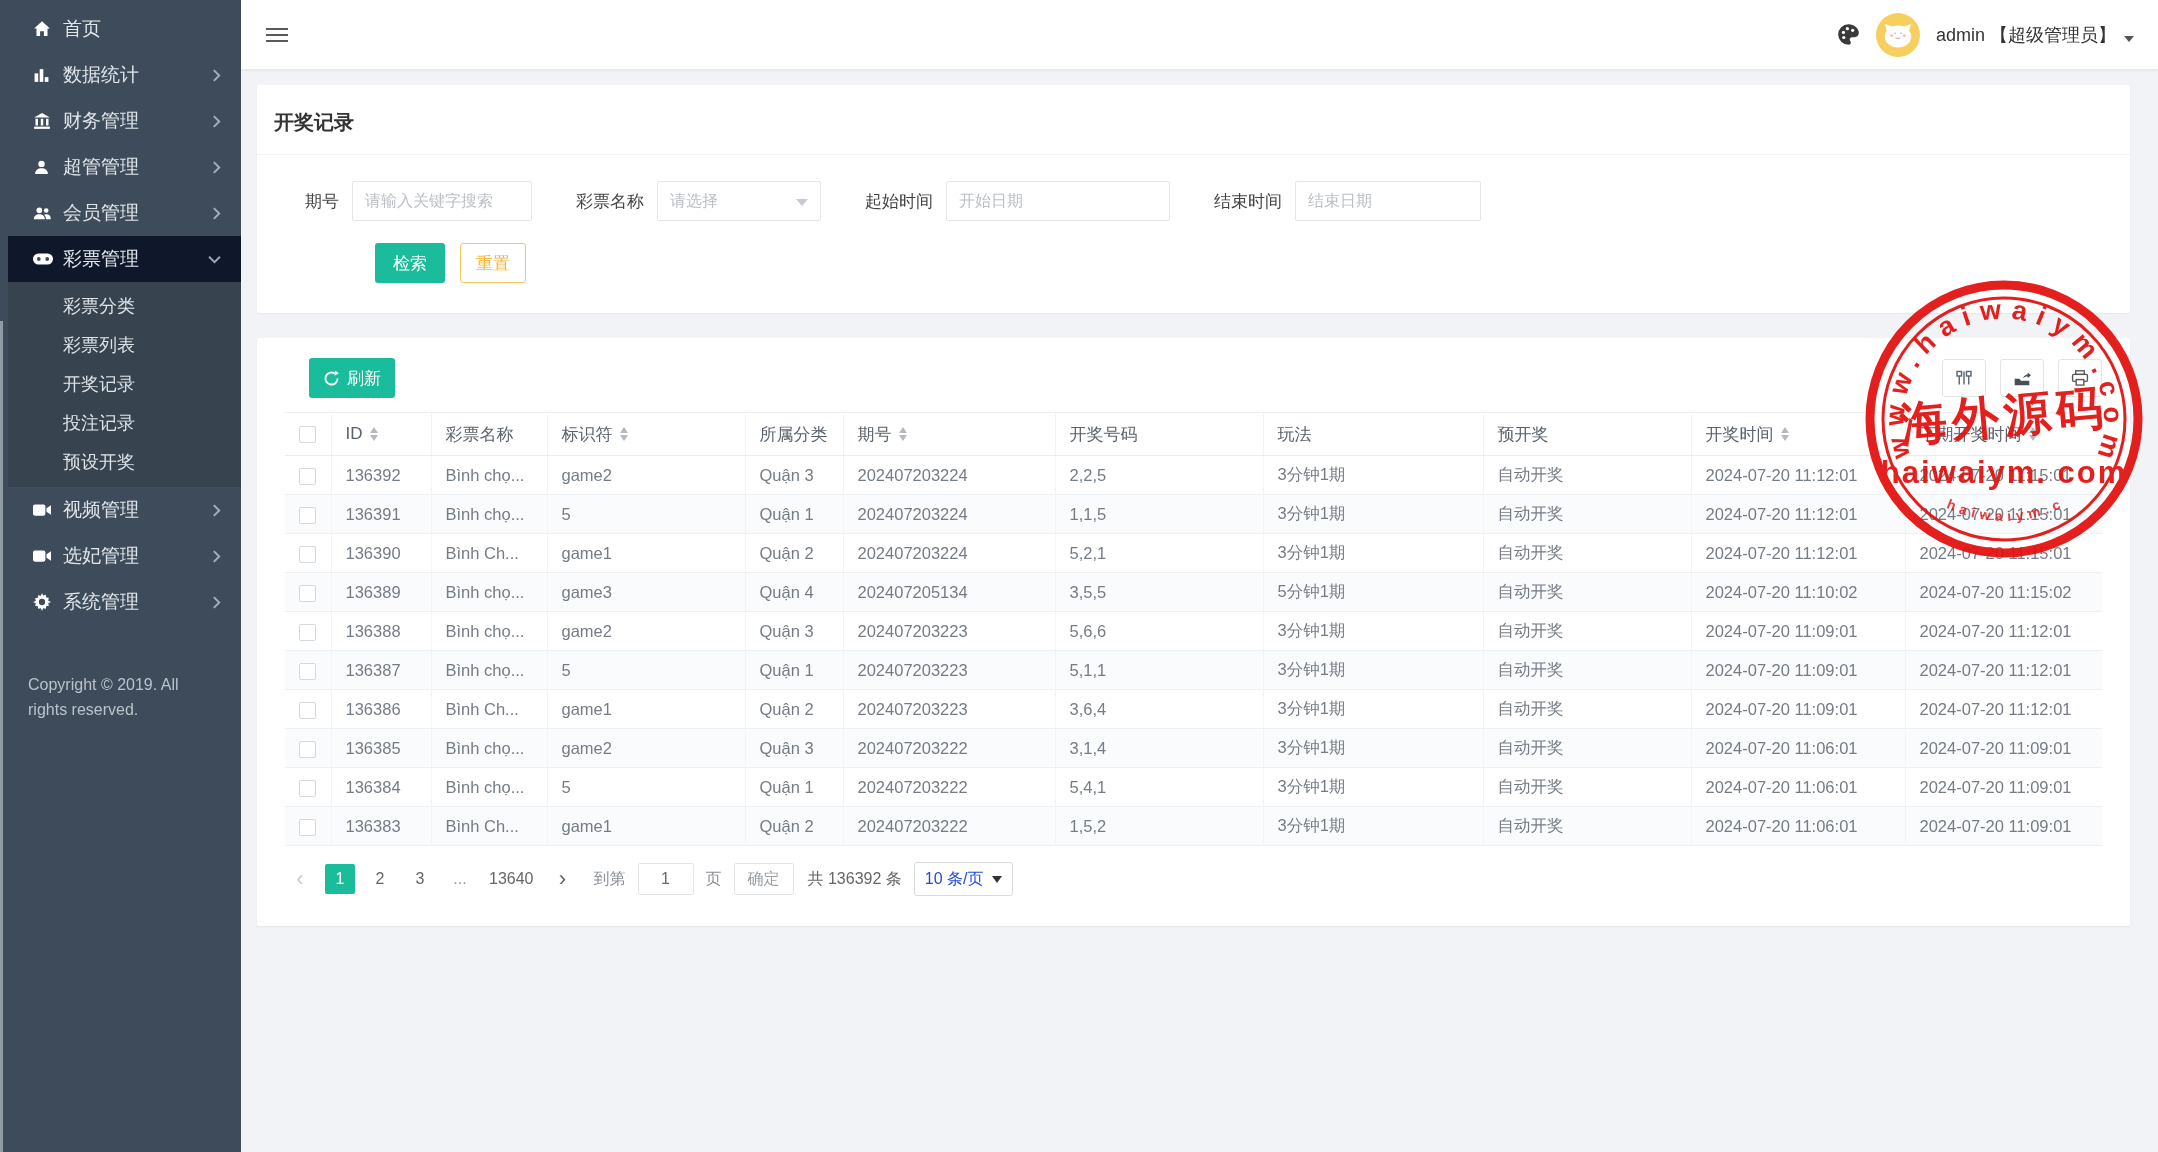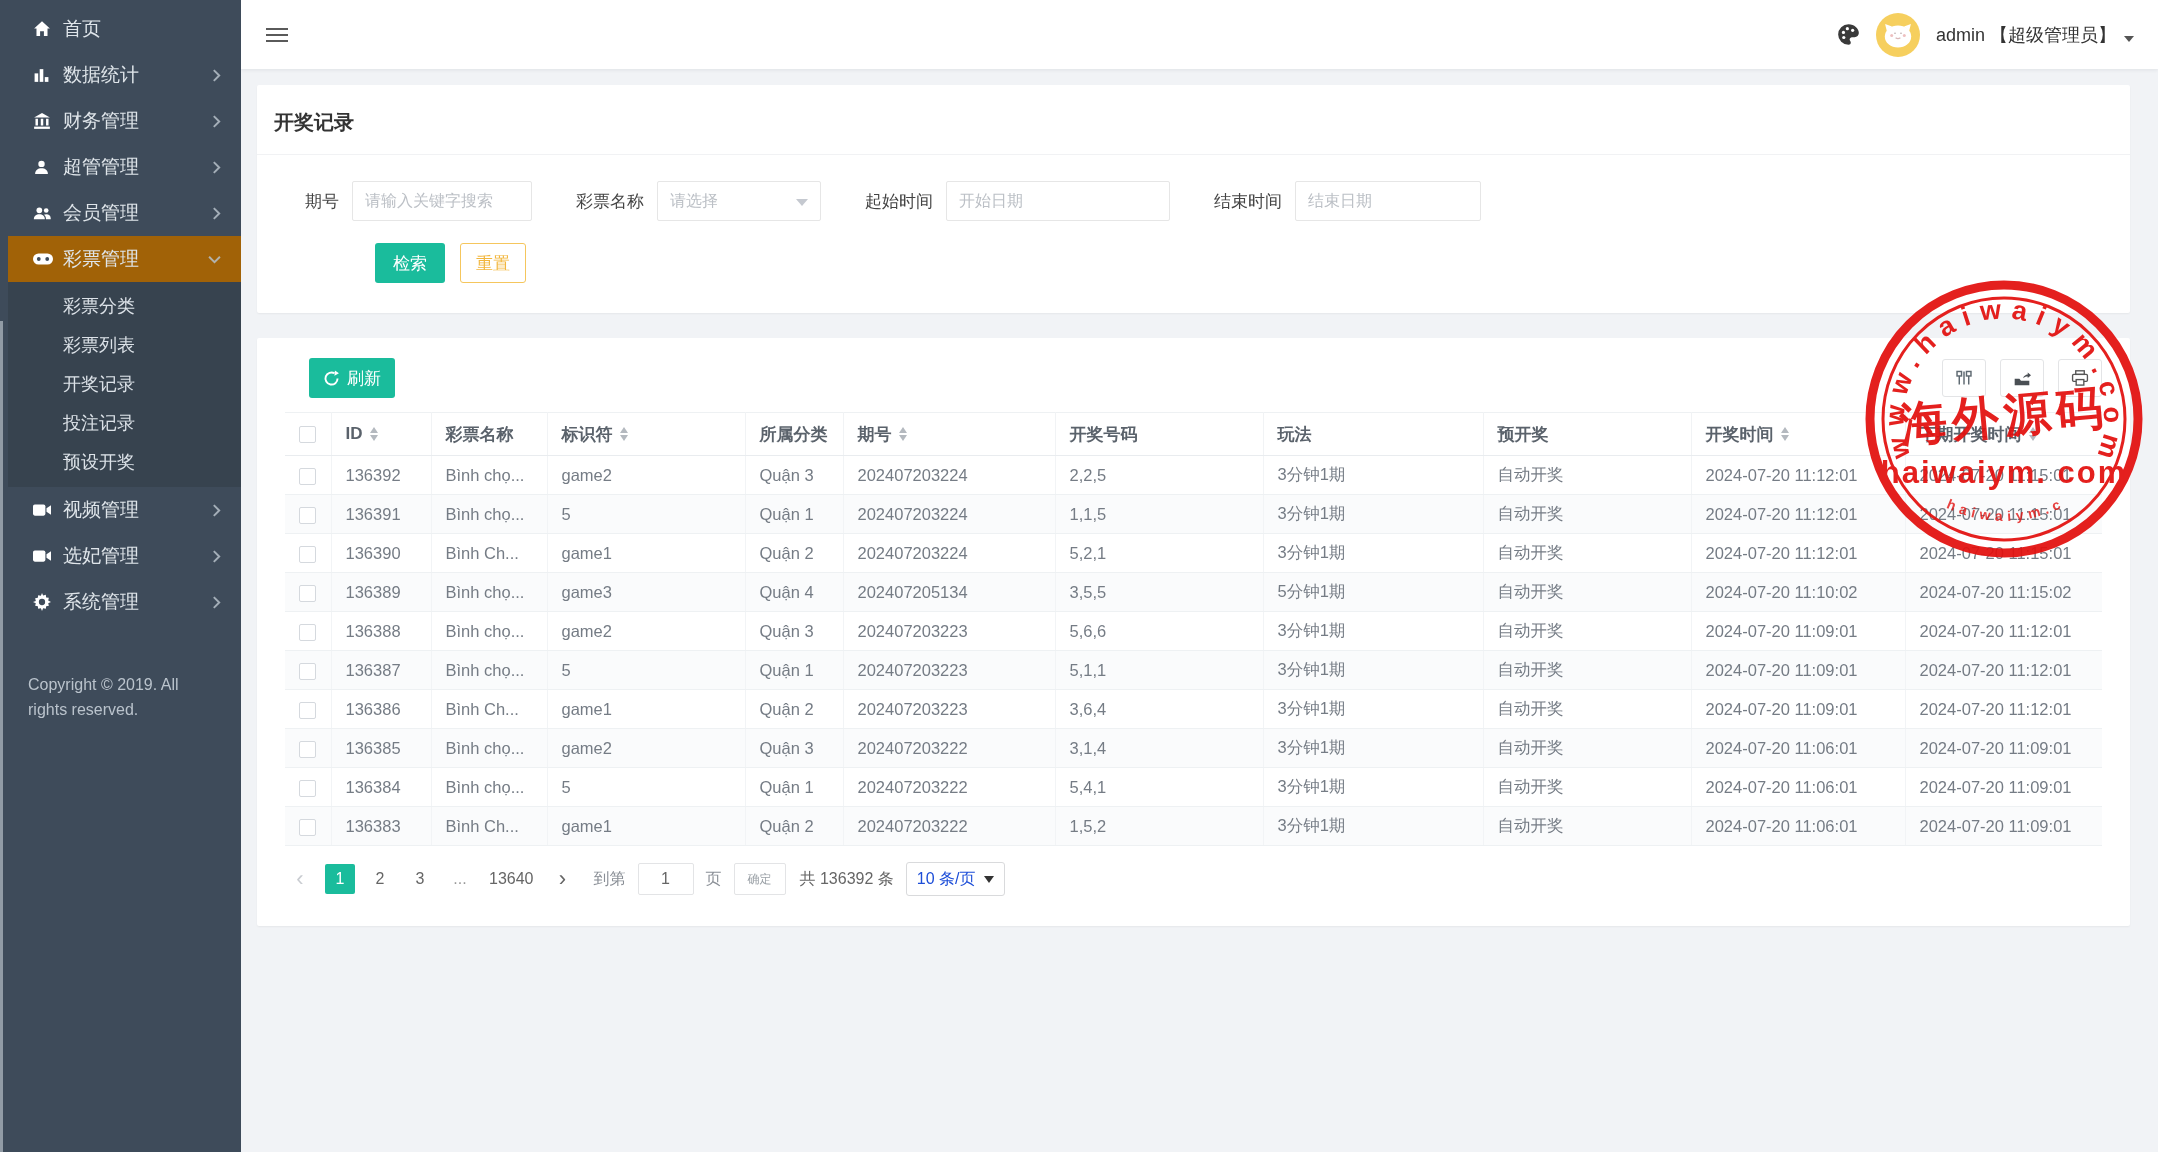--- a/index.html
+++ b/index.html
@@ -11,21 +11,21 @@
              background:#3e4b5a; color:#dfe5ea; z-index:10; }
   .side-scroll { position:absolute; left:0; top:321px; bottom:0; width:3px;
                  background:#aeb6bf; opacity:.75; }
   .logo { height:69px; line-height:69px; text-align:center; font-size:34px;
           font-weight:bold; color:#fff; letter-spacing:2px; }
   .nav { margin-top:6px;margin-left:8px; }
   .nav-item { height:46px; display:flex; align-items:center; padding:0 20px 0 25px;
               cursor:pointer; font-size:19px; color:#dfe5ea; }
   .nav-item .icon { width:30px; display:flex; align-items:center; }
   .nav-item .chevron { margin-left:auto; display:flex; opacity:.85; }
-  .nav-item.active { background:#a16207; }
+  .nav-item.active { background:#0f172a; }
   .submenu { background:#37434f; padding:5px 0; }
   .submenu-item { height:39px; line-height:39px; padding-left:55px; font-size:18px;
                   color:#dce2e8; cursor:pointer; }
   .copyright { padding:26px 26px 0 28px; font-size:16px; color:#bac3cc; line-height:1.55;
                margin-top:22px; }
 
   
   .main { position:absolute; left:241px; top:0; right:0; bottom:0; }
   .topbar { height:69px; background:#fff; display:flex; align-items:center;
             padding:0 24px 0 25px; box-shadow:0 1px 4px rgba(0,21,41,.08);
@@ -64,21 +64,21 @@
   .table-card { margin-top:25px; padding-bottom:10px; }
   .table-toolbar { display:flex; align-items:center; padding:20px 28px 14px; }
   .btn-refresh { background:var(--accent); color:#fff; height:40px; padding:0 14px;
                  border:none; border-radius:3px; display:flex; align-items:center; gap:7px;
                  font-size:17px; cursor:pointer; font-family:inherit;margin-left:24px; }
   .tool-icons { margin-left:auto; display:flex; gap:14px; }
   .tool-btn { width:44px; height:38px; border:1px solid #e3e4e6; border-radius:3px;
               background:#fff; display:flex; align-items:center; justify-content:center; cursor:pointer; }
   .table-wrap { padding:0 28px; }
   table { width:100%; border-collapse:collapse; table-layout:fixed; }
-  thead th { height:43px; text-align:left; font-size:17px; font-weight:bold; color:#5a626b;
+  thead th { height:43px; text-align:left; font-size:17px; font-weight:normal; color:#5a626b;
              border-top:1px solid #eef1f3; border-bottom:1px solid #e9ecef;
              border-right:1px solid #f1f3f5; padding-left:14px; background:#fff;margin-top:40px; }
   thead th:last-child { border-right:none; }
   tbody td { height:39px; font-size:16.5px; color:#757c85; border-bottom:1px solid #eef1f3;
              border-right:1px solid #f2f4f6; padding-left:14px; white-space:nowrap;
              overflow:hidden; text-overflow:ellipsis; }
   tbody td:last-child { border-right:none; }
   tbody tr:nth-child(even) { background:#fafbfc; }
   .cb { display:inline-block; width:17px; height:17px; border:1px solid #d5d9de; border-radius:2px;
         background:#fff; cursor:pointer; vertical-align:middle; }
@@ -93,21 +93,21 @@
   .pg { min-width:30px; height:30px; display:flex; align-items:center; justify-content:center;
         margin-right:10px; cursor:pointer; border-radius:2px; padding:0 4px; }
   .pg.ellipsis { cursor:default; color:#999; }
   .pg.active { background:var(--accent); color:#fff; cursor:default; }
   .pg.prev { color:#c9ccd1; font-size:22px; }
   .pg.next { color:#666; font-size:22px; }
   .jump-txt { color:#8a8f96; margin:0 6px; }
   .jump-input { width:56px; height:32px; border:1px solid #e3e4e6; border-radius:2px;
                 text-align:center; font-size:16px; color:#666; outline:none; margin:0 6px; }
   .btn-confirm { height:32px; padding:0 13px; background:#fff; border:1px solid #e3e4e6;
-                 border-radius:2px; color:#9aa0a6; font-size:12px; cursor:pointer; margin:0 10px 0 6px;
+                 border-radius:2px; color:#9aa0a6; font-size:16px; cursor:pointer; margin:0 10px 0 6px;
                  font-family:inherit; }
   .total { margin:0 12px 0 4px; color:#666; }
   .pagesize { height:34px; border:1px solid #d9dadc; border-radius:3px; background:#fff;
               display:flex; align-items:center; padding:0 10px; gap:9px; cursor:pointer;
               color:#1d4ed8; font-size:16px; }
   .pagesize .caret { width:0; height:0; border:5px solid transparent; border-top:7px solid #333; margin-top:6px; }
 
   
   .stamp { position:absolute; left:1859px; top:274px; width:290px; height:290px;
            z-index:50; pointer-events:none; opacity:.93; }

